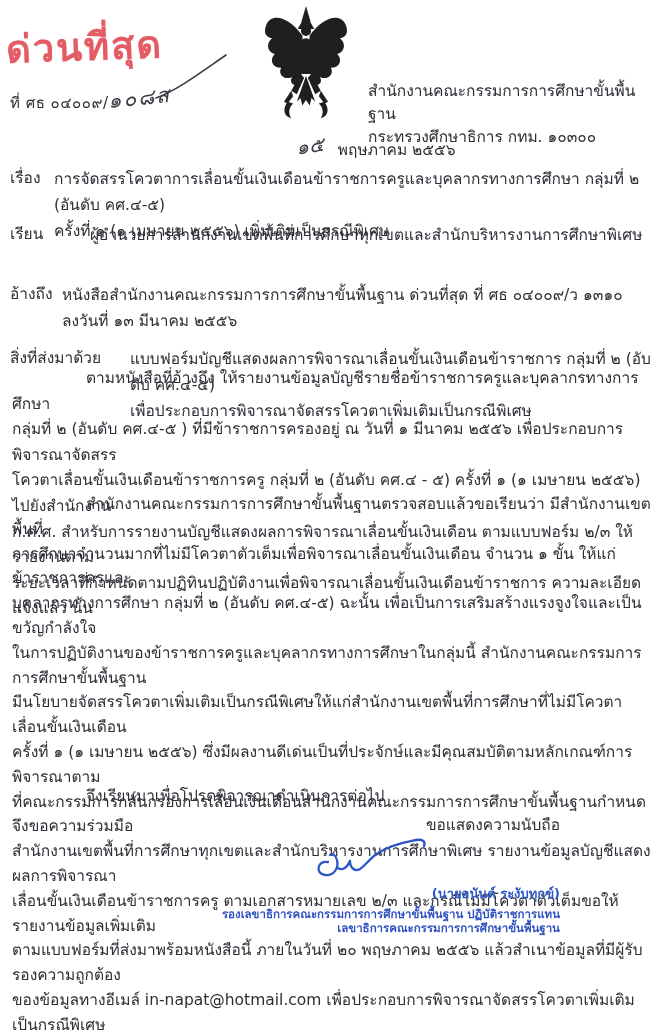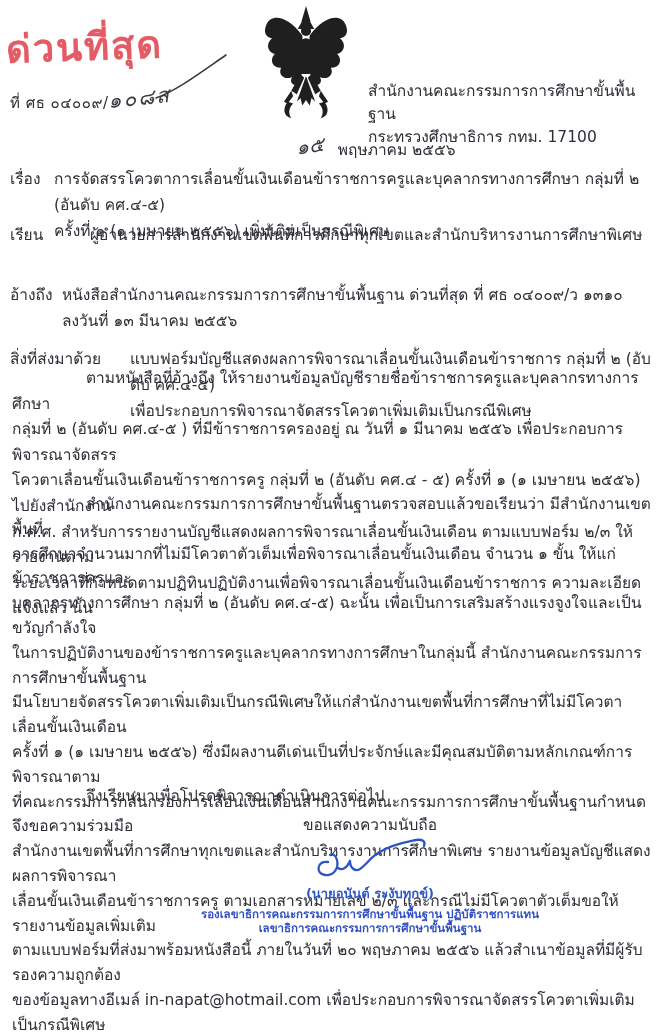--- a/index.html
+++ b/index.html
@@ -30,33 +30,33 @@
     display:inline-block;transform:rotate(-6deg) translateY(-3px);
     letter-spacing:2px;font-style:italic;
   }
   .org-block{left:368px;top:80px;font-size:15.5px;line-height:23px;}
   .date-line{left:296px;top:130px;font-size:15.5px;display:flex;align-items:flex-end;gap:14px;}
   .hand-day{
     font-size:20px;color:#3c3c44;font-style:italic;
     display:inline-block;transform:rotate(-8deg);
   }
   .field-row{left:10px;display:flex;font-size:15.5px;line-height:26px;width:645px;}
-  .field-label{flex:0 0 auto;}
+  .field-label{flex:0 0 auto;font-family:Liberation Mono, monospace;}
   .field-content{flex:1 1 auto;}
   .w44{width:44px;}
   .w52{width:52px;}
   .w120{width:120px;}
   .para{
     left:12px;width:640px;
     font-size:15.5px;line-height:25.6px;
     text-indent:74px;
   }
   .para2{line-height:24.8px;}
   .closing{left:12px;width:640px;font-size:15.5px;text-indent:74px;}
-  .sig-block{left:180px;width:380px;text-align:center;}
+  .sig-block{left:180px;width:380px;text-align:right;}
   .salutation{top:812px;font-size:15.5px;}
   .sig-svg{top:838px;left:312px;}
   .signer-name{top:883px;font-size:13px;font-weight:600;color:#2d56c5;}
   .sig-title{font-size:11.5px;font-weight:bold;color:#3050c2;line-height:13.5px;}
   .sig-title1{top:908px;}
   .sig-title2{top:922px;}
   .footer-block{left:10px;top:951px;font-size:15.5px;line-height:24.5px;}
   svg.penstroke{overflow:visible;}
 </style>
 </head>
@@ -88,21 +88,21 @@
       <path d="M50,76 L40,104 L44,100 L46,108 L50,102 L54,108 L56,100 L60,104 Z"></path>
       <path d="M34,92 L26,104 L30,106 L36,98 Z"></path>
       <path d="M66,92 L74,104 L70,106 L64,98 Z"></path>
       <path d="M30,104 C24,112 26,120 34,122 C30,116 32,110 36,106 Z"></path>
       <path d="M70,104 C76,112 74,120 66,122 C70,116 68,110 64,106 Z"></path>
     </g>
   </svg>
 
   <div class="abs org-block">
     <div>สำนักงานคณะกรรมการการศึกษาขั้นพื้นฐาน</div>
-    <div>กระทรวงศึกษาธิการ  กทม. 17100</div>
+    <div>กระทรวงศึกษาธิการ  กทม. ๑๐๓๐๐</div>
   </div>
 
   <div class="abs date-line">
     <span class="hand-day">๑๕</span>
     <span>พฤษภาคม ๒๕๕๖</span>
   </div>
 
   <div class="abs field-row" style="top:166px;">
     <div class="field-label w44">เรื่อง</div>
     <div class="field-content pre">การจัดสรรโควตาการเลื่อนขั้นเงินเดือนข้าราชการครูและบุคลากรทางการศึกษา กลุ่มที่ ๒ (อันดับ คศ.๔-๕)

